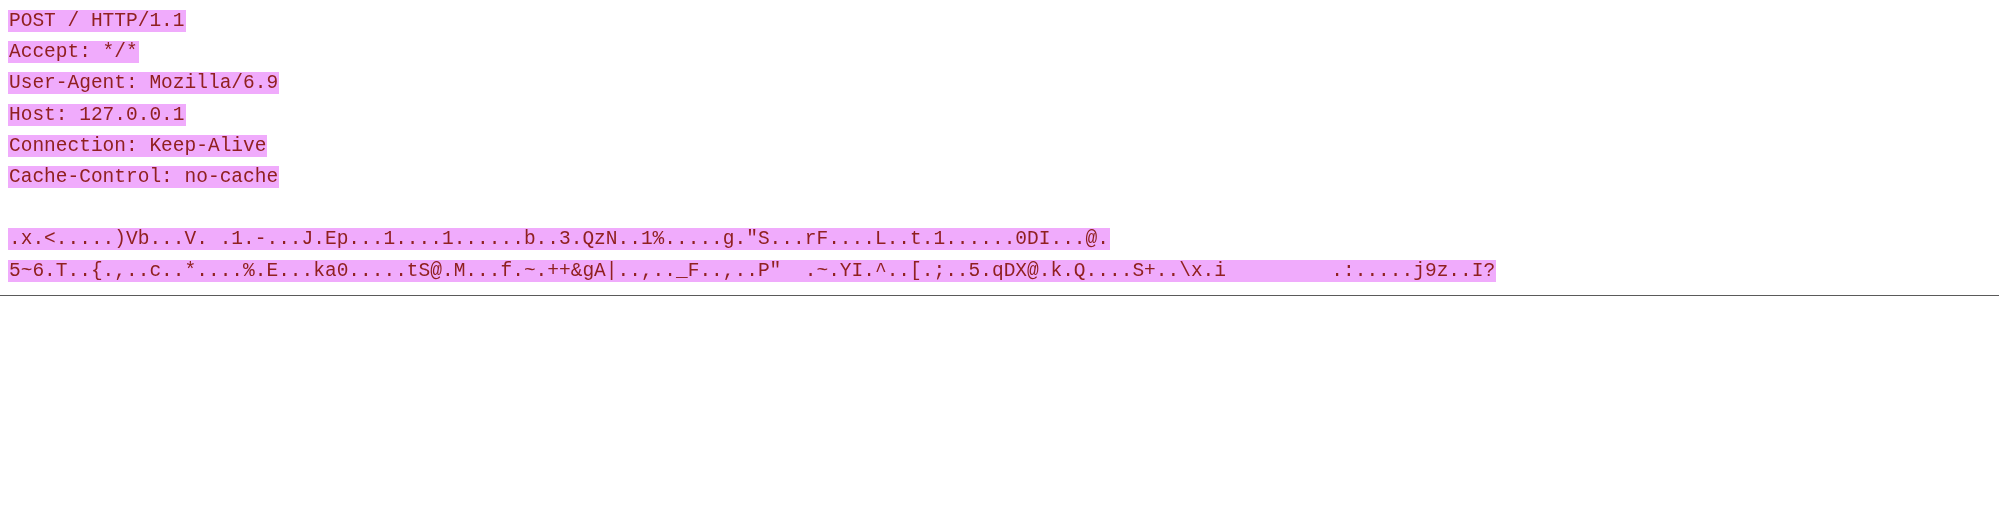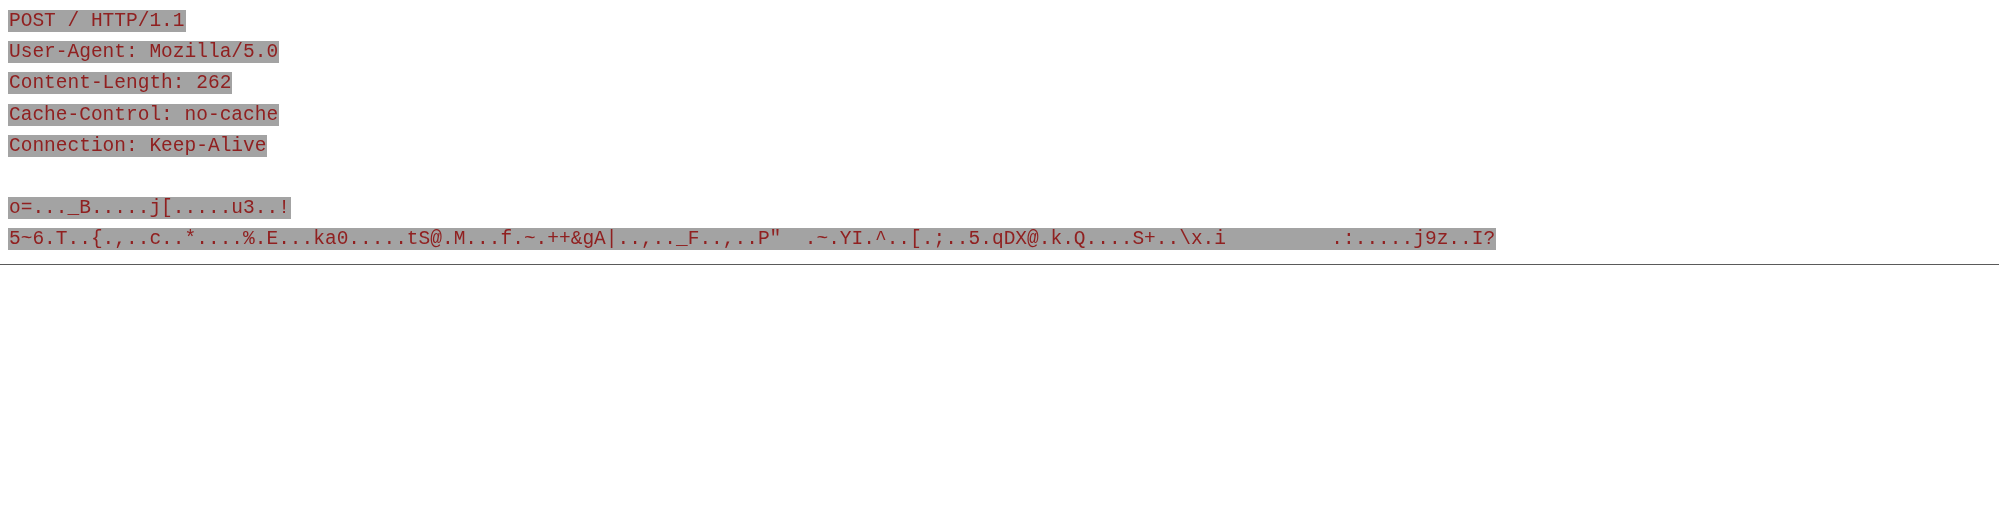--- a/index.html
+++ b/index.html
@@ -14,32 +14,33 @@
   }
   .wrap {
     padding: 6px 8px 8px 8px;
     border-bottom: 1px solid #5a5a5a;
     box-sizing: border-box;
   }
   .line {
     white-space: pre;
   }
   .hl {
-    background: #a3a3a3;
+    background: #f0abfc;
     padding: 0 1px;
   }
   .blank {
     height: 1.6em;
   }
 </style>
 </head>
 <body>
 
 <div class="wrap">
   <div class="line"><span class="hl">POST / HTTP/1.1</span></div>
-  <div class="line"><span class="hl">User-Agent: Mozilla/5.0</span></div>
-  <div class="line"><span class="hl">Content-Length: 262</span></div>
+  <div class="line"><span class="hl">Accept: */*</span></div>
+  <div class="line"><span class="hl">User-Agent: Mozilla/6.9</span></div>
+  <div class="line"><span class="hl">Host: 127.0.0.1</span></div>
+  <div class="line"><span class="hl">Connection: Keep-Alive</span></div>
   <div class="line"><span class="hl">Cache-Control: no-cache</span></div>
-  <div class="line"><span class="hl">Connection: Keep-Alive</span></div>
   <div class="blank"></div>
-  <div class="line"><span class="hl">o=..._B.....j[.....u3..!</span></div>
+  <div class="line"><span class="hl">.x.&lt;.....)Vb...V. .1.-...J.Ep...1....1......b..3.QzN..1%.....g."S...rF....L..t.1......0DI...@.</span></div>
   <div class="line"><span class="hl">5~6.T..{.,..c..*....%.E...ka0.....tS@.M...f.~.++&amp;gA|..,.._F..,..P"  .~.YI.^..[.;..5.qDX@.k.Q....S+..\x.i         .:.....j9z..I?</span></div>
 </div>
 
 </body></html>

